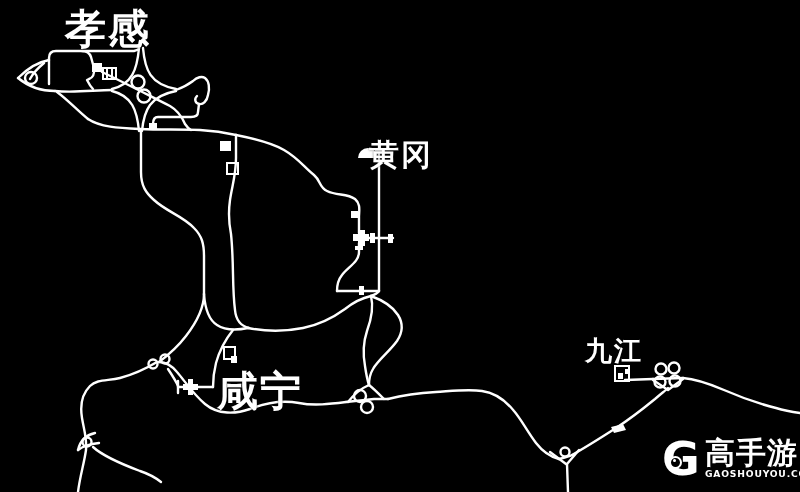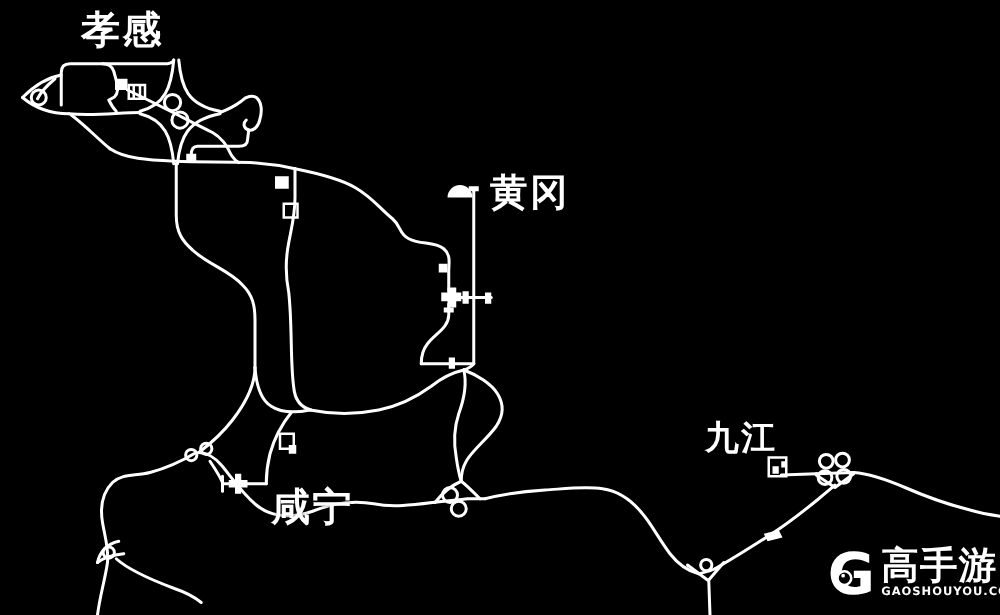--- a/index.html
+++ b/index.html
@@ -8,31 +8,31 @@
     width:800px;height:492px;
     background:#000;
     overflow:hidden;
     font-family:"DejaVu Sans","Liberation Sans",sans-serif;
   }
   svg.roads{position:absolute;left:0;top:0;}
   .city{
     position:absolute;
     color:#fff;
     font-weight:bold;
-    font-size:31px;
+    font-size:41px;
     letter-spacing:2px;
     line-height:1;
     white-space:nowrap;
     text-shadow:0 0 2px rgba(0,0,0,.6);
   }
   .city.xiaogan   {left:65px;  top:9px;}
   .city.wuhan     {left:213px; top:93px;}
-  .city.huanggang {left:392px; top:140px; font-size:30px;text-align:center;}
-  .city.xianning  {left:217px; top:391px;}
-  .city.jiujiang  {left:564px; top:337px; font-size:27px;}
+  .city.huanggang {left:369px; top:140px; font-size:30px;text-align:center;}
+  .city.xianning  {left:217px; top:371px;}
+  .city.jiujiang  {left:585px; top:337px; font-size:27px;}
 
   .watermark{
     position:absolute;
     left:660px; top:437px;
     display:flex;
     align-items:flex-start;
     color:#fff;
   }
   .glogo{
     position:relative;

